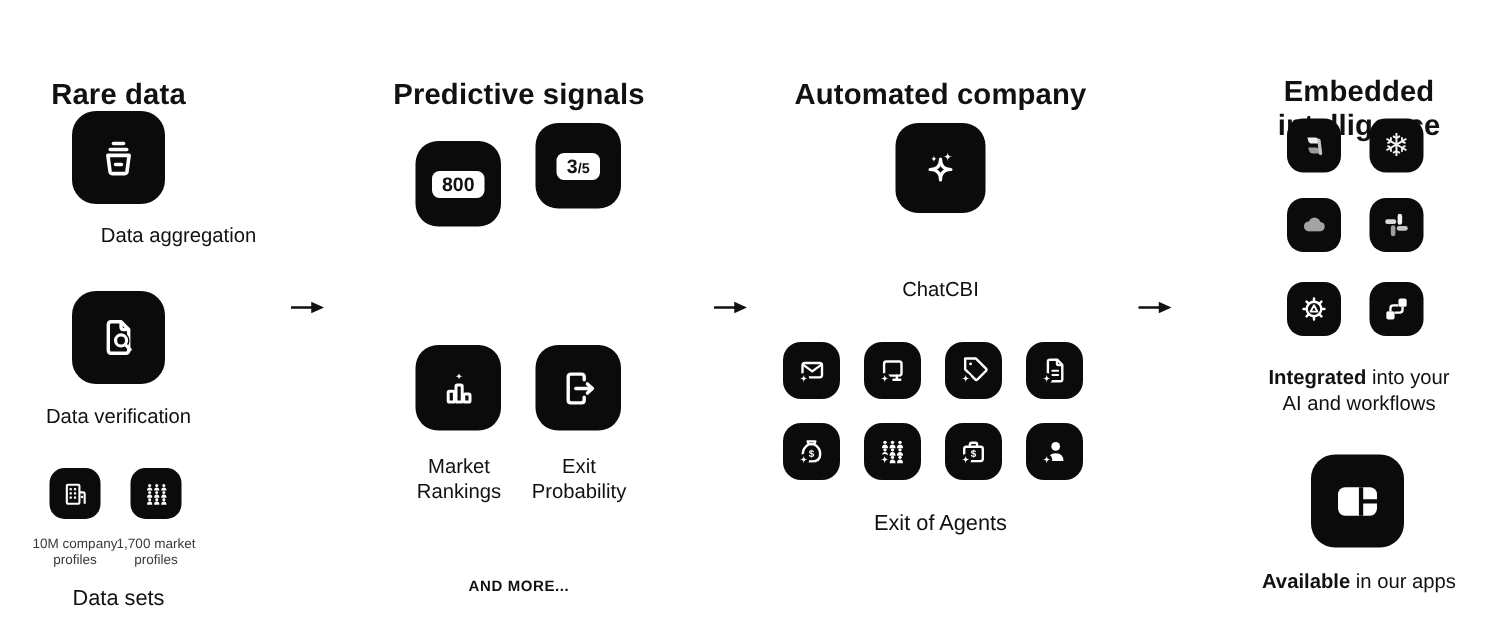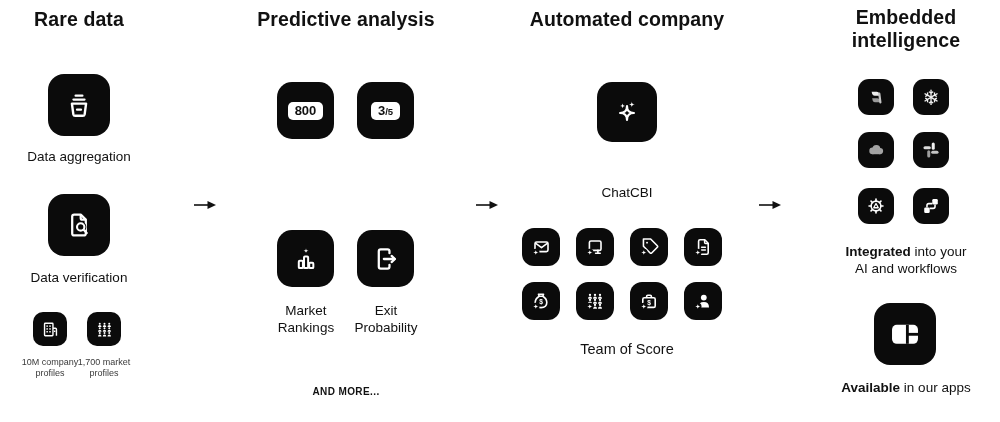--- a/index.html
+++ b/index.html
@@ -1,18 +1,18 @@
 <!DOCTYPE html>
 <html><head>
 <meta charset="utf-8">
 <style>
   html,body{margin:0;padding:0;background:#fff;}
   .canvas{position:relative;width:1000px;height:422px;background:#fff;overflow:hidden;
           font-family:"Liberation Sans","DejaVu Sans",sans-serif;color:#111;}
-  .hdr{position:absolute;font-size:19.5px;font-weight:700;text-align:center;line-height:23px;letter-spacing:.1px;}
+  .hdr{position:absolute;font-size:19.5px;font-weight:700;text-align:center;line-height:23px;letter-spacing:.1px;margin-top:44px;}
   .tile{position:absolute;background:#0b0b0b;display:flex;align-items:center;justify-content:center;}
   .r16{border-radius:16px}.r15{border-radius:15px}.r12{border-radius:12px}.r11{border-radius:11px}.r10{border-radius:10px}
   .lbl{position:absolute;text-align:center;font-size:13.5px;line-height:17px;color:#111;}
   .lbl-sm{position:absolute;text-align:center;font-size:9px;line-height:11px;color:#3a3a3a;}
   .lbl-md{position:absolute;text-align:center;font-size:14.5px;line-height:18px;color:#111;}
   .more{position:absolute;text-align:center;font-size:10px;font-weight:700;letter-spacing:.4px;color:#111;}
   .badge{background:#fff;border-radius:5px;padding:1px 7px 2px 7px;font-weight:700;color:#111;
          display:flex;align-items:baseline;justify-content:center;}
   .b-main{font-size:13px;}
   .b-sub{font-size:9.5px;}
@@ -42,21 +42,21 @@
   <div class="hdr" style="left:0;top:8px;width:158px;">Rare data</div>
 
   <div class="tile r16" style="left:48px;top:74px;width:62px;height:62px;">
     <svg width="34" height="34" viewBox="0 0 24 24">
       <path d="M9.6 5.4 H14.4" stroke="#fff" stroke-width="1.6" stroke-linecap="round" fill="none"></path>
       <path d="M8.1 8.2 H15.9" stroke="#fff" stroke-width="1.6" stroke-linecap="round" fill="none"></path>
       <path d="M7 11 H17 L16 18.5 Q15.8 19.6 14.7 19.6 H9.3 Q8.2 19.6 8 18.5 Z" stroke="#fff" stroke-width="1.7" stroke-linejoin="round" fill="none"></path>
       <path d="M10.6 15.3 H13.4" stroke="#fff" stroke-width="1.6" stroke-linecap="round" fill="none"></path>
     </svg>
   </div>
-  <div class="lbl" style="left:0;top:148px;width:158px;">Data aggregation</div>
+  <div class="lbl" style="left:0;top:148px;width:158px;padding-left:40px;">Data aggregation</div>
 
   <div class="tile r16" style="left:48px;top:194px;width:62px;height:62px;">
     <svg width="34" height="34" viewBox="0 0 24 24">
       <path d="M13.2 4.6 H8.6 Q7.2 4.6 7.2 6 V18 Q7.2 19.4 8.6 19.4 H15.4 Q16.8 19.4 16.8 18 V8.2 Z" stroke="#fff" stroke-width="1.6" stroke-linejoin="round" fill="none"></path>
       <path d="M13.2 4.8 V7 Q13.2 8.2 14.4 8.2 H16.6" stroke="#fff" stroke-width="1.6" fill="none"></path>
       <circle cx="13.2" cy="13.4" r="4" fill="#0b0b0b"></circle>
       <circle cx="13.2" cy="13.4" r="2.6" stroke="#fff" stroke-width="1.5" fill="none"></circle>
       <path d="M15.2 15.4 L17.5 17.7" stroke="#fff" stroke-width="1.5" stroke-linecap="round"></path>
     </svg>
   </div>
@@ -83,29 +83,30 @@
       <use href="#pu" transform="translate(6.6,12.8)"></use>
         <use href="#pu" transform="translate(12,12.8)"></use>
         <use href="#pu" transform="translate(17.4,12.8)"></use>
       <use href="#pu" transform="translate(6.6,18.2)"></use>
         <use href="#pu" transform="translate(12,18.2)"></use>
         <use href="#pu" transform="translate(17.4,18.2)"></use>
     </svg>
   </div>
   <div class="lbl-sm" style="left:12px;top:357px;width:76px;">10M company profiles</div>
   <div class="lbl-sm" style="left:66px;top:357px;width:76px;">1,700 market profiles</div>
+  <div class="lbl-md" style="left:0;top:390px;width:158px;">Data sets</div>
 
   <svg class="arrow" style="left:193px;top:197px;" width="24" height="16" viewBox="0 0 24 16">
     <line x1="1" y1="8" x2="15.5" y2="8" stroke="#111" stroke-width="1.6"></line>
     <polygon points="23,8 14.5,4.1 14.5,11.9" fill="#111"></polygon>
   </svg>
 
-  <div class="hdr" style="left:246px;top:8px;width:200px;">Predictive analysis</div>
-
-  <div class="tile r15" style="left:277px;top:82px;width:57px;height:57px;text-align:center;">
+  <div class="hdr" style="left:246px;top:8px;width:200px;">Predictive signals</div>
+
+  <div class="tile r15" style="left:277px;top:94px;width:57px;height:57px;text-align:center;">
     <div class="badge">
       <span class="b-main">800</span>
         <span class="b-sub"></span>
     </div>
   </div>
   <div class="tile r15" style="left:357px;top:82px;width:57px;height:57px;">
     <div class="badge">
       <span class="b-main">3</span>
         <span class="b-sub">/5</span>
     </div>
@@ -210,21 +211,21 @@
       <use href="#spark"></use>
     </svg>
   </div>
   <div class="tile r12" style="left:684px;top:282px;width:38px;height:38px;">
     <svg width="24" height="24" viewBox="0 0 24 24">
       <circle cx="12.8" cy="8.6" r="2.9" fill="#fff"></circle>
       <path d="M7.6 18.4 Q7.6 13.1 12.8 13.1 Q18 13.1 18 18.4 Z" fill="#fff"></path>
       <use href="#spark"></use>
     </svg>
   </div>
-  <div class="lbl-md" style="left:547px;top:340px;width:160px;">Team of Score</div>
+  <div class="lbl-md" style="left:547px;top:340px;width:160px;">Exit of Agents</div>
 
   <svg class="arrow" style="left:758px;top:197px;" width="24" height="16" viewBox="0 0 24 16">
     <line x1="1" y1="8" x2="15.5" y2="8" stroke="#111" stroke-width="1.6"></line>
     <polygon points="23,8 14.5,4.1 14.5,11.9" fill="#111"></polygon>
   </svg>
 
   <div class="hdr" style="left:826px;top:6px;width:160px;">Embedded intelligence</div>
 
   <div class="tile r11" style="left:858px;top:79px;width:36px;height:36px;">
     <svg width="22" height="22" viewBox="0 0 24 24">

